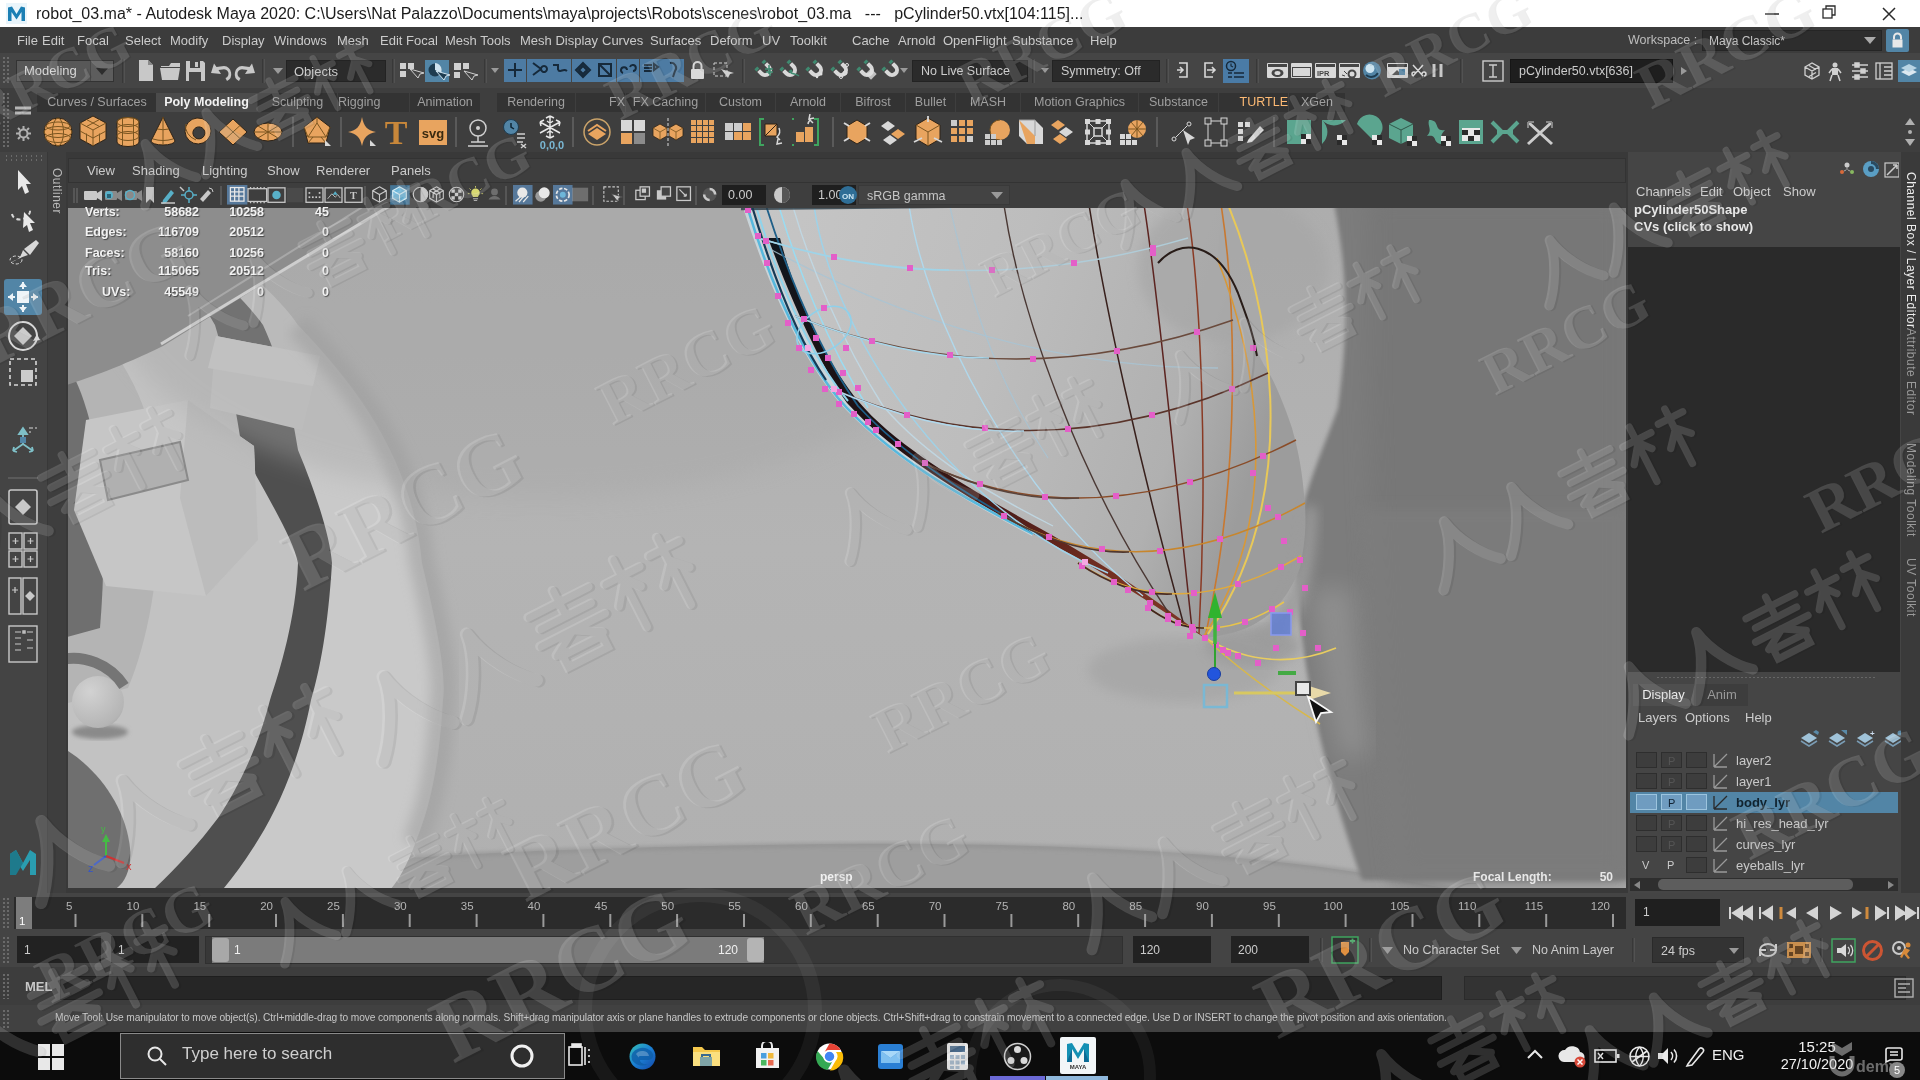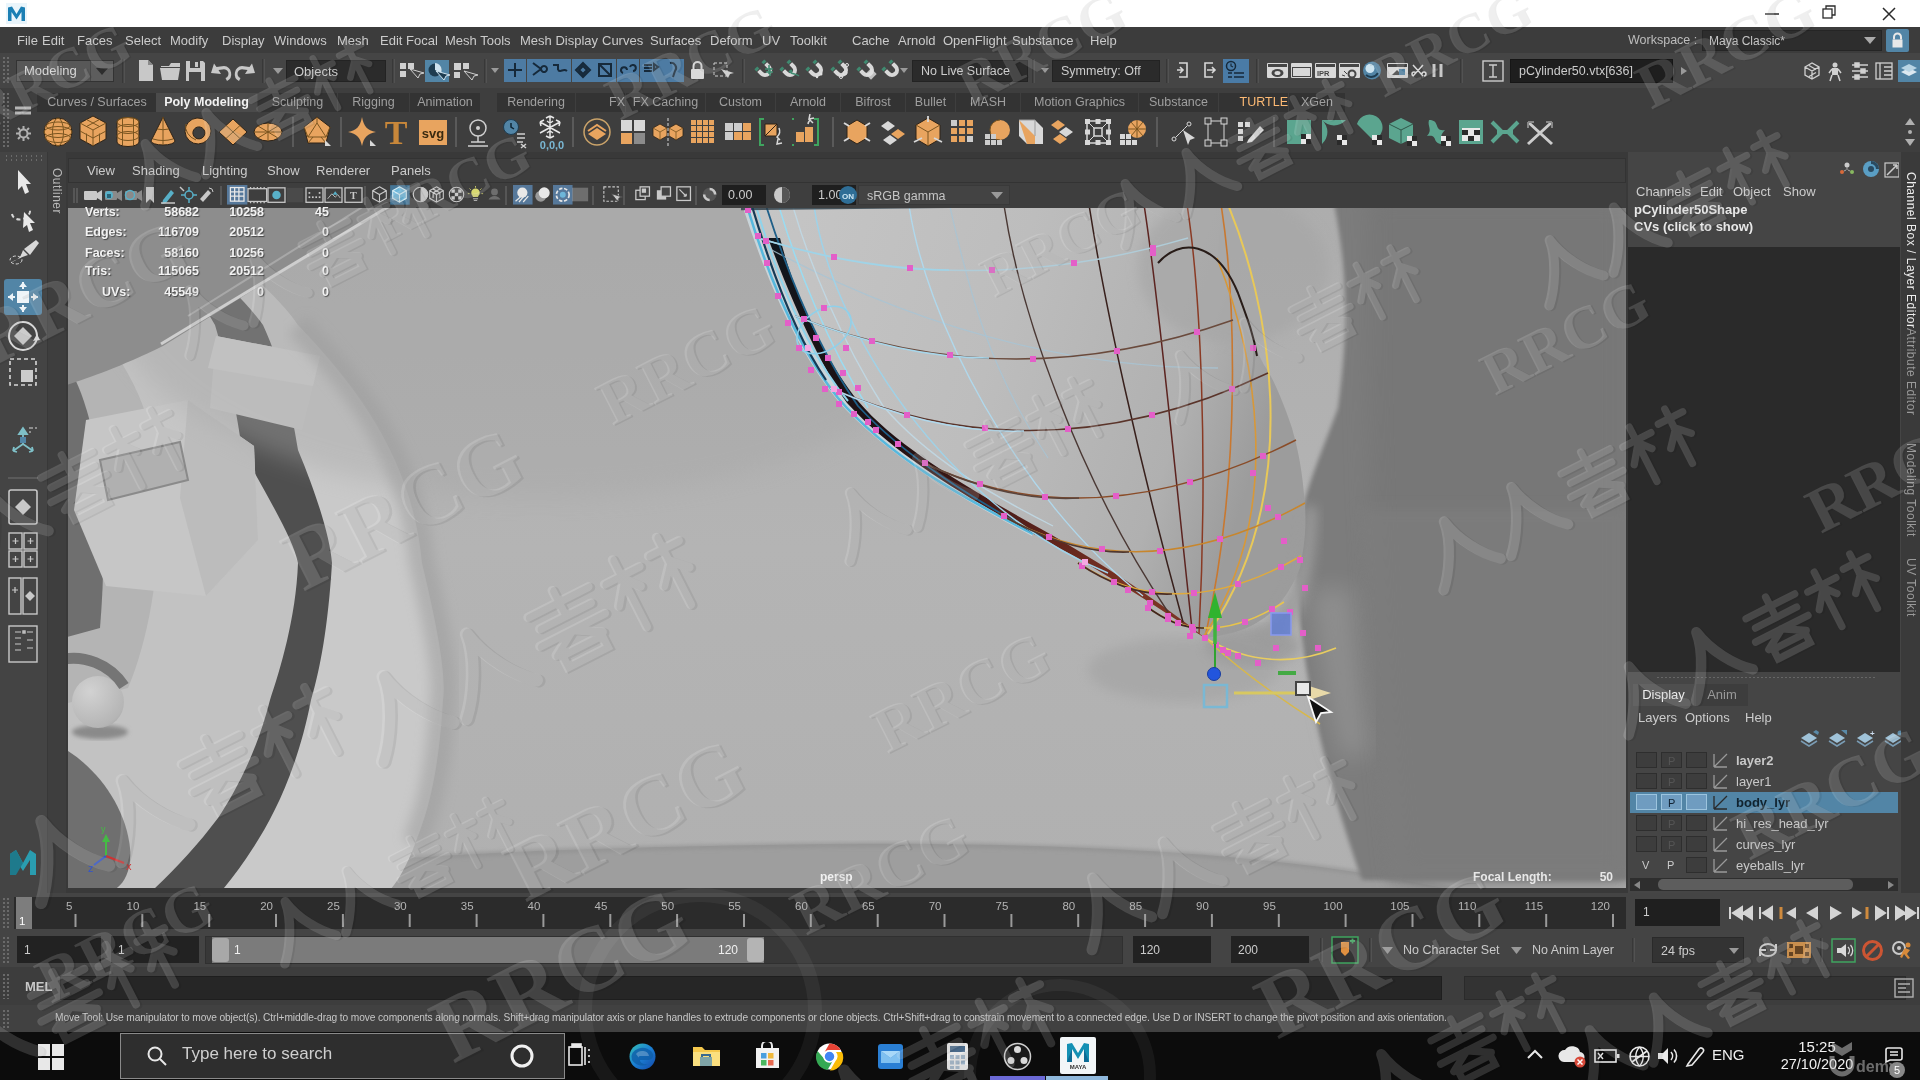--- a/index.html
+++ b/index.html
@@ -9,31 +9,32 @@
 .dots { position:absolute; width:8px; background-image:radial-gradient(#6a6a6a 0.8px, transparent 1px); background-size:4px 4px; }
 .mi { position:absolute; top:6px; white-space:nowrap; }
 .vtab { position:absolute; color:#9a9a9a; font-size:12px; writing-mode:vertical-rl; letter-spacing:0.5px; }
 </style></head><body>
 
 <div class="abs" style="left:0;top:0;width:1920px;height:27px;background:#ffffff;color:#1b1b1b;font-size:16px">
  <svg class="abs" style="left:6px;top:3px" width="21" height="21" viewBox="0 0 21 21">
   <rect width="21" height="21" fill="#eaf5fb"></rect>
   <path d="M2,18 V4.5 L6,3.5 10.5,11 15,3.5 19,4.5 V18 H15.5 V9 L10.5,16.5 5.5,9 V18 Z" fill="#1b7fb4"></path>
  </svg>
+ <div class="abs" style="left:36px;top:5px;white-space:nowrap">robot_03.ma* - Autodesk Maya 2020: C:\Users\Nat Palazzo\Documents\maya\projects\Robots\scenes\robot_03.ma&nbsp;&nbsp; ---&nbsp;&nbsp; pCylinder50.vtx[104:115]...</div>
  <svg class="abs" style="left:1755px;top:0" width="165" height="27">
   <line x1="10" y1="14" x2="24" y2="14" stroke="#2b2b2b" stroke-width="1.5"></line>
   <rect x="68" y="9" width="9" height="9" fill="none" stroke="#2b2b2b" stroke-width="1.3"></rect>
   <path d="M71,9 V6 H80 V15 H77" fill="none" stroke="#2b2b2b" stroke-width="1.3"></path>
   <path d="M128,8 L140,20 M140,8 L128,20" stroke="#2b2b2b" stroke-width="1.5"></path>
  </svg>
 </div>
 <div class="abs" style="left:0;top:27px;width:1920px;height:26px;background:#3c3c3c;color:#cbcbcb;font-size:13px">
     <span class="mi" style="left:17px">File</span>
     <span class="mi" style="left:42px">Edit</span>
-    <span class="mi" style="left:77px">Faces</span>
+    <span class="mi" style="left:77px">Focal</span>
     <span class="mi" style="left:125px">Select</span>
     <span class="mi" style="left:170px">Modify</span>
     <span class="mi" style="left:222px">Display</span>
     <span class="mi" style="left:274px">Windows</span>
     <span class="mi" style="left:337px">Mesh</span>
     <span class="mi" style="left:380px">Edit Focal</span>
     <span class="mi" style="left:445px">Mesh Tools</span>
     <span class="mi" style="left:520px">Mesh Display</span>
     <span class="mi" style="left:602px">Curves</span>
     <span class="mi" style="left:650px">Surfaces</span>
@@ -305,21 +306,21 @@
     </svg>
 <svg class="abs" style="left:15px;top:37px" width="17" height="17" viewBox="0 0 17 17">
       <circle cx="8.5" cy="8.5" r="4" fill="none" stroke="#b0b0b0" stroke-width="2"></circle>
       <g stroke="#b0b0b0" stroke-width="2">
         <path d="M8.5,1 v3 M8.5,13 v3 M1,8.5 h3 M13,8.5 h3 M3,3 l2,2 M12,12 l2,2 M14,3 l-2,2 M5,12 l-2,2"></path>
       </g>
     </svg>
     <div class="abs" style="left:37px;top:5px;width:120px;height:19px;background:#333333;color:#9f9f9f;font-size:12.5px;text-align:center;padding-top:2px">Curves / Surfaces</div>
     <div class="abs" style="left:156px;top:5px;width:101px;height:19px;background:#4b4b4b;color:#f2f2f2;font-size:12.5px;font-weight:bold;text-align:center;padding-top:2px">Poly Modeling</div>
     <div class="abs" style="left:258px;top:5px;width:79px;height:19px;background:#333333;color:#9f9f9f;font-size:12.5px;text-align:center;padding-top:2px">Sculpting</div>
-    <div class="abs" style="left:338px;top:5px;width:71px;height:19px;background:#333333;color:#9f9f9f;font-size:12.5px;text-align:center;padding-top:2px">Rigging</div>
+    <div class="abs" style="left:338px;top:5px;width:71px;height:19px;background:#333333;color:#9f9f9f;font-size:12.5px;text-align:left;padding-top:2px">Rigging</div>
     <div class="abs" style="left:410px;top:5px;width:70px;height:19px;background:#333333;color:#9f9f9f;font-size:12.5px;text-align:center;padding-top:2px">Animation</div>
     <div class="abs" style="left:497px;top:5px;width:78px;height:19px;background:#333333;color:#9f9f9f;font-size:12.5px;text-align:center;padding-top:2px">Rendering</div>
     <div class="abs" style="left:576px;top:5px;width:49px;height:19px;background:#333333;color:#9f9f9f;font-size:12.5px;text-align:right;padding-top:2px">FX</div>
     <div class="abs" style="left:626px;top:5px;width:79px;height:19px;background:#333333;color:#9f9f9f;font-size:12.5px;text-align:center;padding-top:2px">FX Caching</div>
     <div class="abs" style="left:706px;top:5px;width:69px;height:19px;background:#333333;color:#9f9f9f;font-size:12.5px;text-align:center;padding-top:2px">Custom</div>
     <div class="abs" style="left:776px;top:5px;width:64px;height:19px;background:#333333;color:#9f9f9f;font-size:12.5px;text-align:center;padding-top:2px">Arnold</div>
     <div class="abs" style="left:841px;top:5px;width:64px;height:19px;background:#333333;color:#9f9f9f;font-size:12.5px;text-align:center;padding-top:2px">Bifrost</div>
     <div class="abs" style="left:906px;top:5px;width:49px;height:19px;background:#333333;color:#9f9f9f;font-size:12.5px;text-align:center;padding-top:2px">Bullet</div>
     <div class="abs" style="left:956px;top:5px;width:64px;height:19px;background:#333333;color:#9f9f9f;font-size:12.5px;text-align:center;padding-top:2px">MASH</div>
     <div class="abs" style="left:1021px;top:5px;width:117px;height:19px;background:#333333;color:#9f9f9f;font-size:12.5px;text-align:center;padding-top:2px">Motion Graphics</div>
@@ -1191,21 +1192,21 @@
       <circle cx="17" cy="3" r="2.5" fill="#5a8aa8"></circle>
     </svg>
     <div class="abs" style="left:8px;top:600px;width:21px;height:16px;background:#3d3d3d;border:1px solid #2e2e2e"></div>
     <div class="abs" style="left:33px;top:600px;width:21px;height:16px;background:#3d3d3d;border:1px solid #2e2e2e">
       <span style="color:#555;font-size:11px;position:absolute;left:6px;top:2px">P</span>
     </div>
     <div class="abs" style="left:58px;top:600px;width:21px;height:16px;background:#3d3d3d;border:1px solid #2e2e2e"></div>
     <svg class="abs" style="left:84px;top:600px" width="18" height="17">
       <path d="M2,15 L15,2 M2,15 h13 M2,15 v-13" stroke="#999" stroke-width="1.3" fill="none"></path>
     </svg>
-    <div class="abs" style="left:108px;top:601px;color:#c8c8c8;font-size:13px;font-weight:bold">layer2</div>
+    <div class="abs" style="left:108px;top:601px;color:#c8c8c8;font-size:13px;font-weight:normal">layer2</div>
     <div class="abs" style="left:8px;top:621px;width:21px;height:16px;background:#3d3d3d;border:1px solid #2e2e2e"></div>
     <div class="abs" style="left:33px;top:621px;width:21px;height:16px;background:#3d3d3d;border:1px solid #2e2e2e">
       <span style="color:#555;font-size:11px;position:absolute;left:6px;top:2px">P</span>
     </div>
     <div class="abs" style="left:58px;top:621px;width:21px;height:16px;background:#3d3d3d;border:1px solid #2e2e2e"></div>
     <svg class="abs" style="left:84px;top:621px" width="18" height="17">
       <path d="M2,15 L15,2 M2,15 h13 M2,15 v-13" stroke="#999" stroke-width="1.3" fill="none"></path>
     </svg>
     <div class="abs" style="left:108px;top:622px;color:#c8c8c8;font-size:13px;font-weight:normal">layer1</div>
     <div class="abs" style="left:2px;top:640px;width:268px;height:21px;background:#5285a6"></div>

